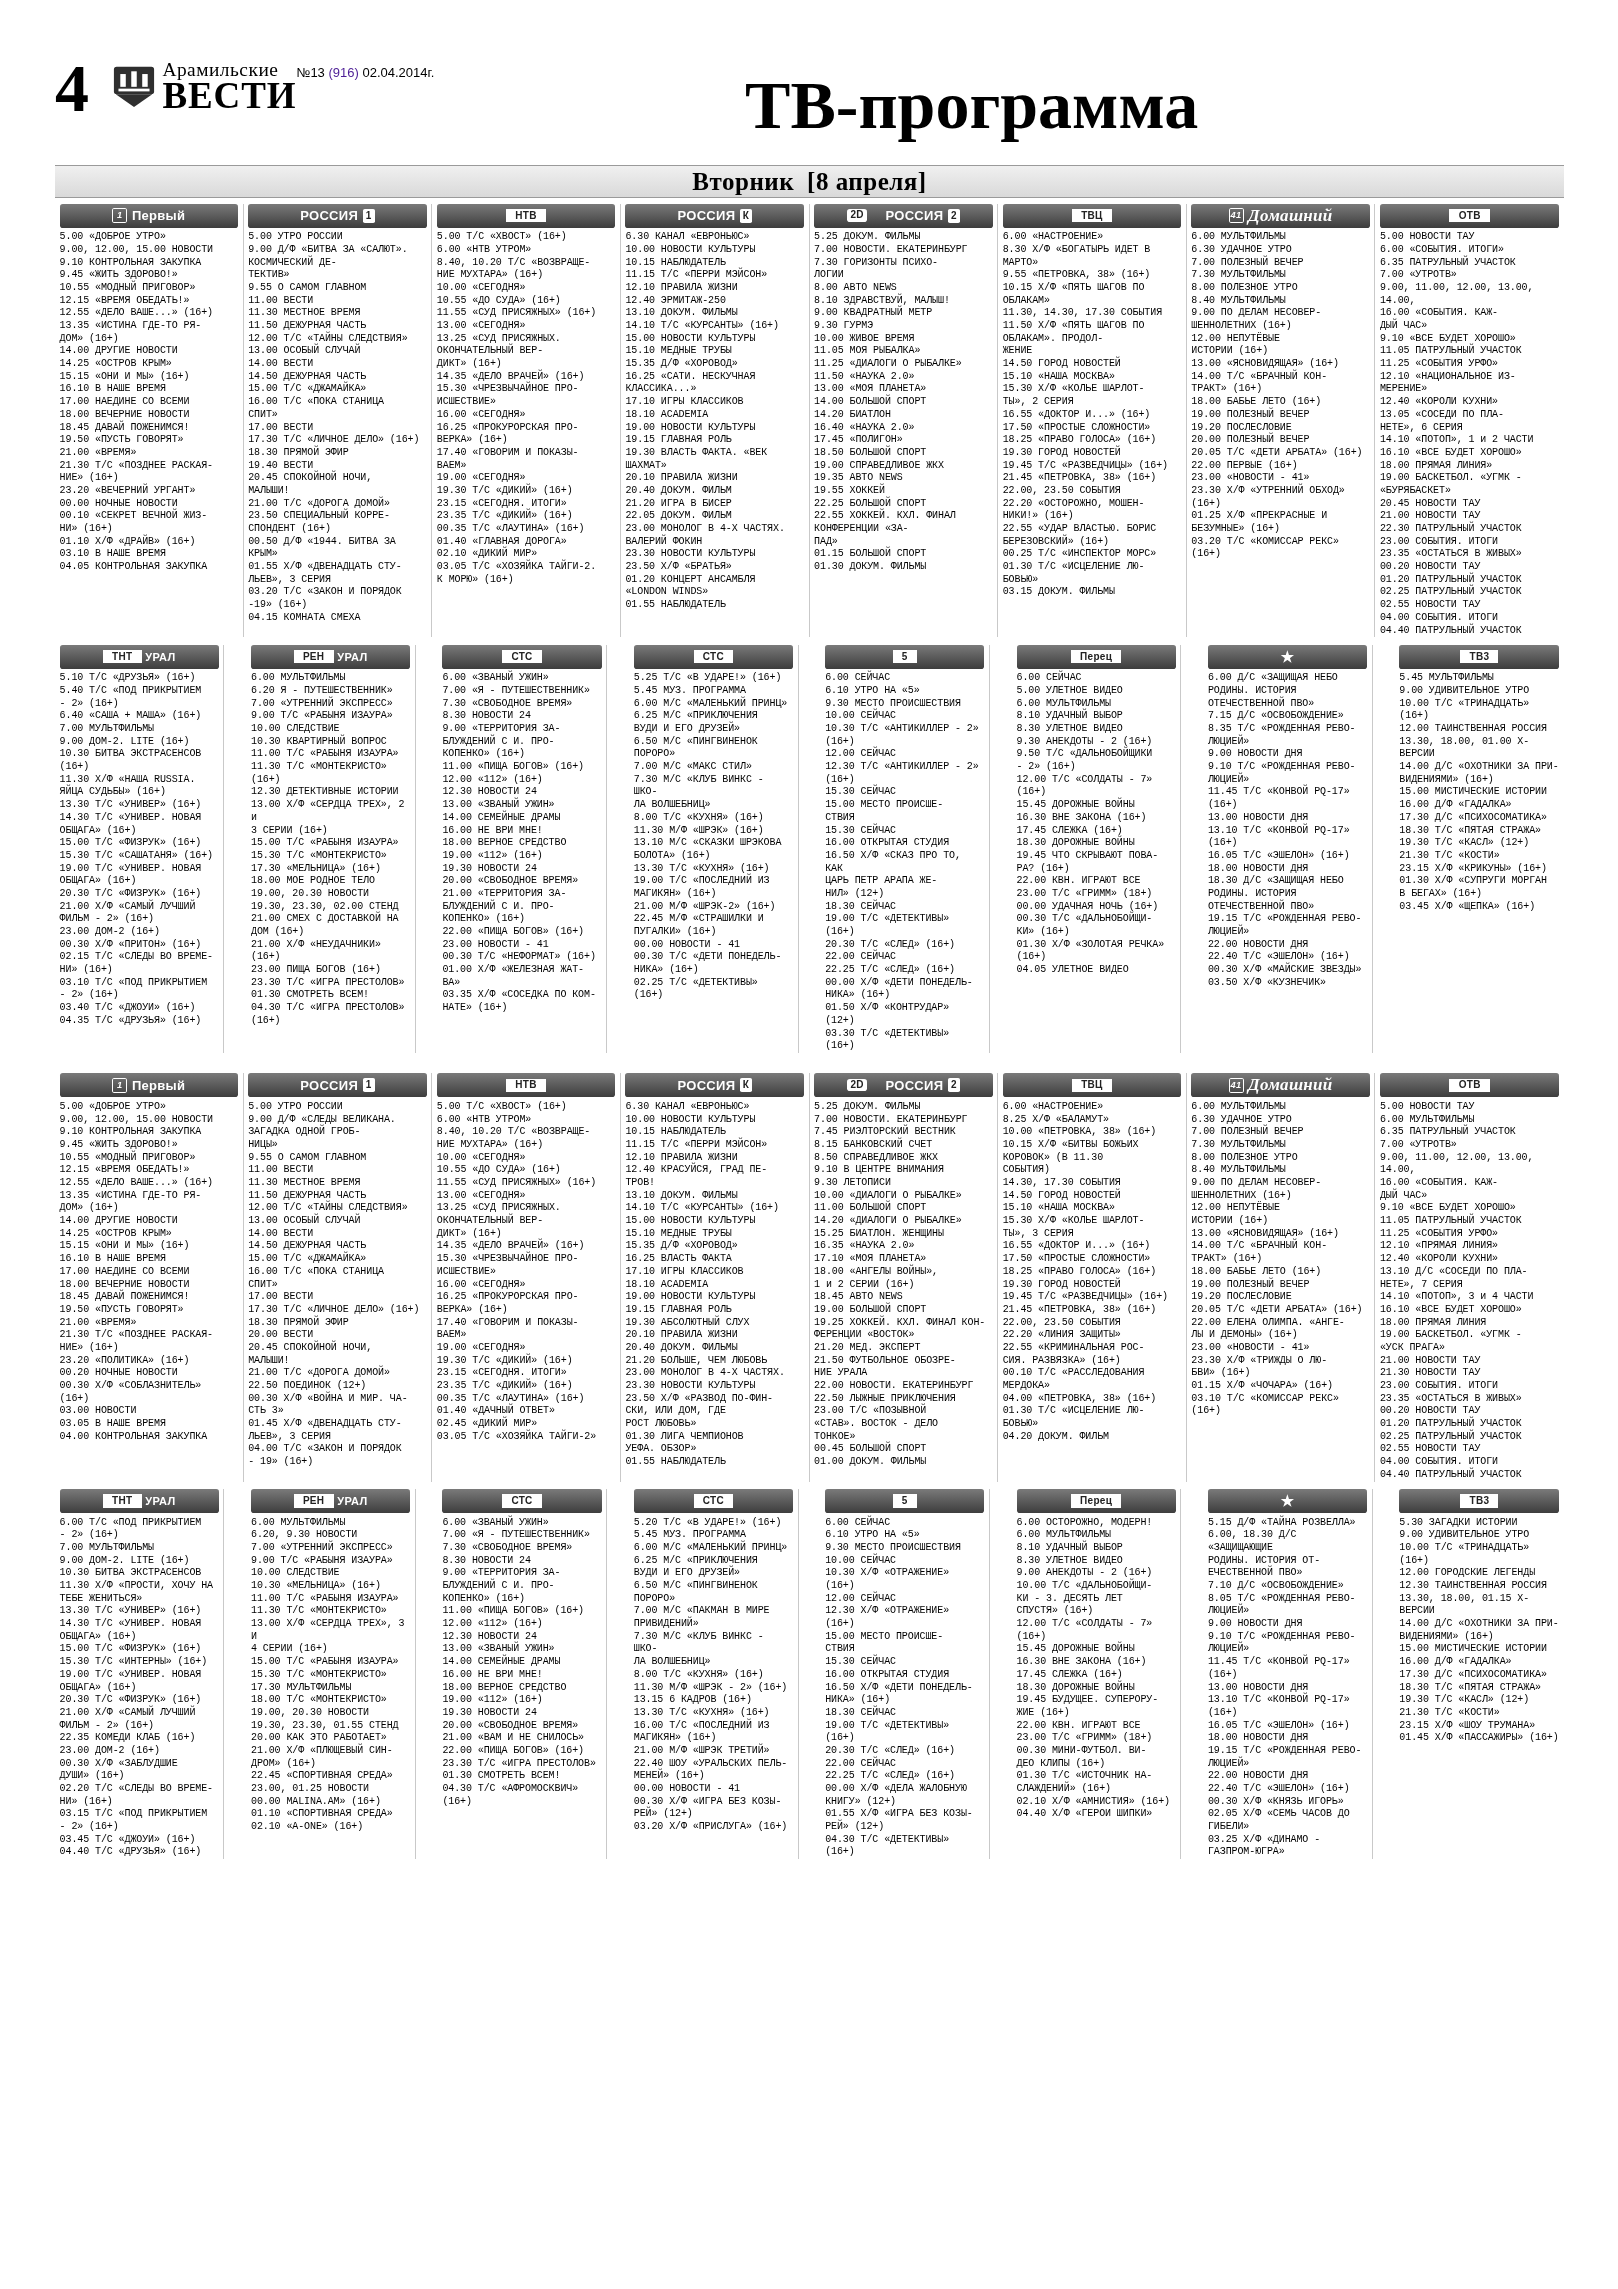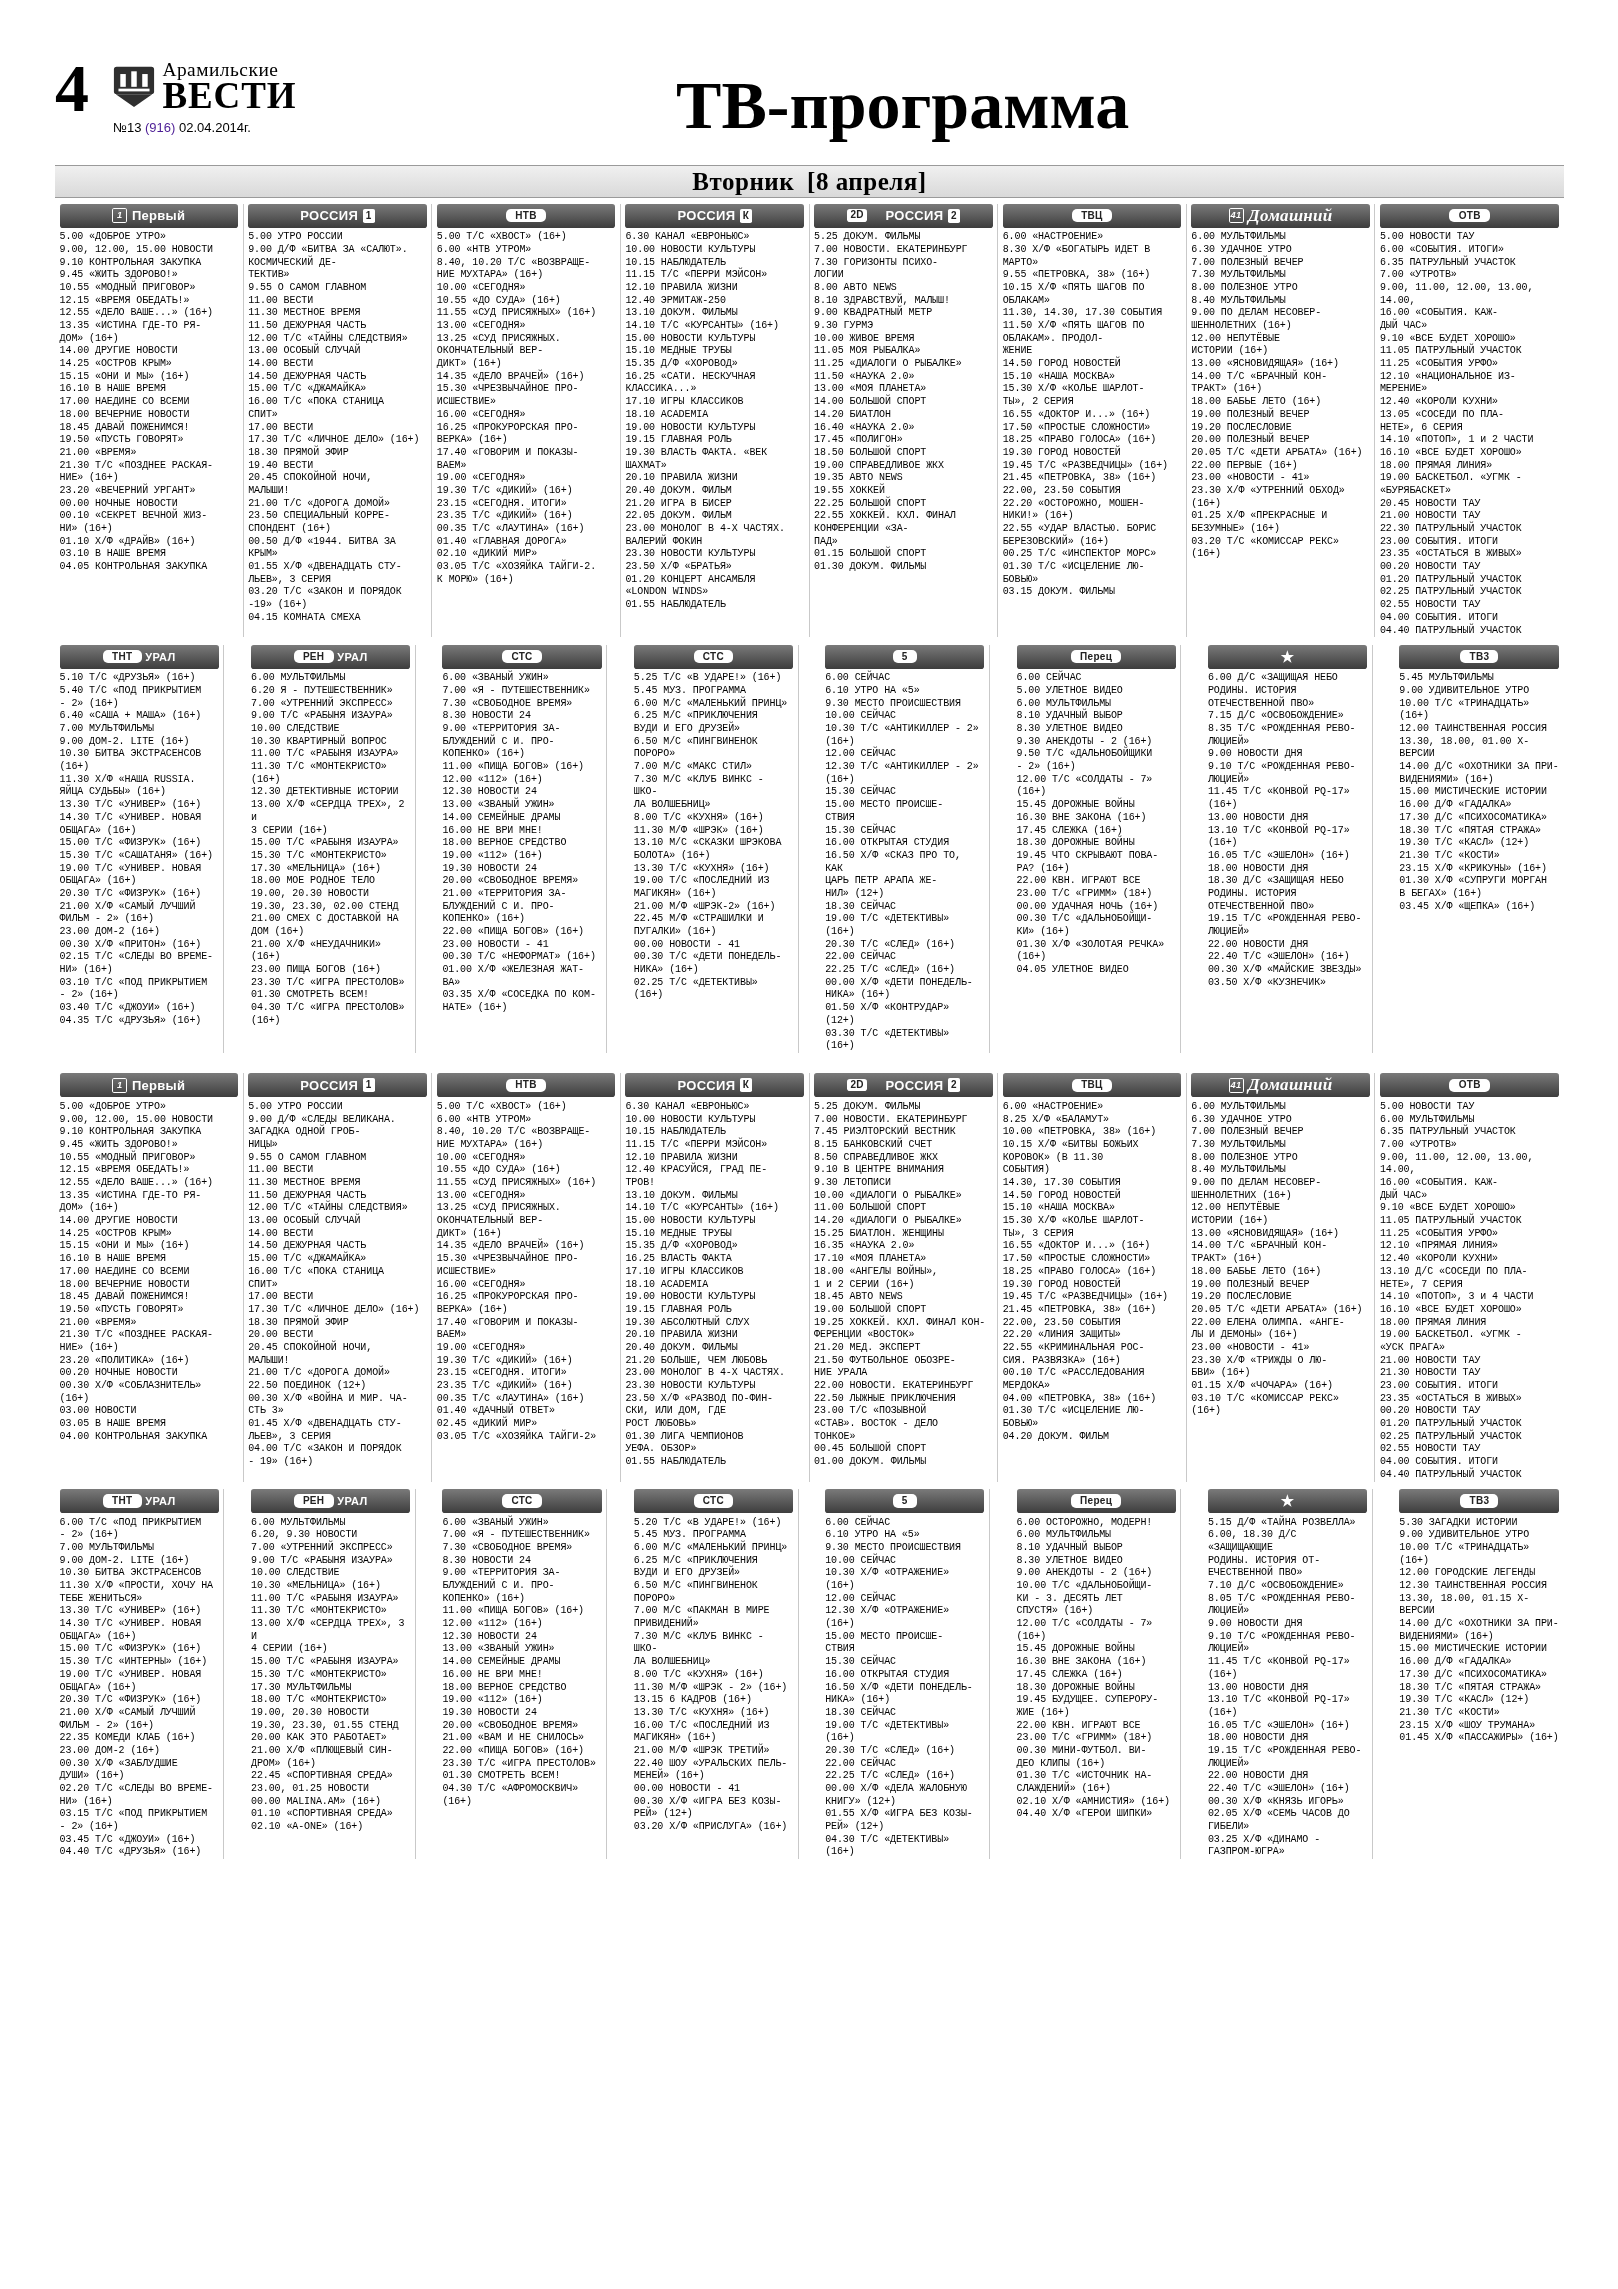--- a/index.html
+++ b/index.html
@@ -8,21 +8,21 @@
     background:#ffffff;
     font-family:"Liberation Sans", sans-serif;
     color:#000;
     -webkit-font-smoothing:antialiased;
   }
   .page{position:relative;width:1619px;height:2290px;box-sizing:border-box;padding:0 55px;}
 
   
   .masthead{display:flex;align-items:flex-start;padding-top:54px;height:111px;}
   .page-no{font-family:"Liberation Serif",serif;font-size:68px;font-weight:700;line-height:1;margin-right:24px;}
-  .logo-block{margin-top:5.5px;display:flex;flex-direction:column;}
+  .logo-block{margin-top:5.5px;display:flex;}
   .logo-row{display:flex;align-items:flex-start;}
   .crest{width:42px;height:48px;margin-right:7.4px;margin-top:1.8px;}
   .paper-name{display:flex;flex-direction:column;line-height:1;}
   .paper-name .nm1{font-family:"Liberation Serif",serif;font-size:19.4px;letter-spacing:0.5px;}
   .paper-name .nm2{font-family:"Liberation Serif",serif;font-size:37px;font-weight:700;letter-spacing:0.9px;margin-top:-1.8px;}
   .issue{font-size:13px;margin-top:5.5px;}
   .issue .gray{color:#4c1d95;}
   .tv-title{
     flex:1;text-align:center;font-family:"Liberation Serif",serif;
     font-weight:700;font-size:68px;line-height:1;margin-top:16.6px;margin-left:-55px;
@@ -50,21 +50,21 @@
     display:flex;align-items:center;justify-content:center;
     color:#fff;font-weight:700;font-size:13px;letter-spacing:0.3px;
     position:relative;overflow:hidden;
   }
   .chan-head.small{font-size:11px;}
   .chan-head .badge{
     background:#fff;color:#222;border-radius:2.8px;font-size:10px;font-weight:700;
     padding:0.9px 3.7px;margin-right:18px;line-height:1.05;
   }
   .chan-head .oval{
-    background:#fff;color:#222;border-radius:5px;font-size:10px;font-weight:700;
+    background:#fff;color:#222;border-radius:0;font-size:10px;font-weight:700;
     padding:0.9px 9.2px;line-height:1.15;
   }
   .chan-head.star .st{font-size:14.8px;margin-right:0;}
 
   .listing{font-size:10px;line-height:1.27;letter-spacing:-0.1px;font-family:Liberation Mono, monospace;}
   .listing .it{margin:0;padding:0;}
 
   .block2{margin-top:7.4px;gap:22px;}
 
   

